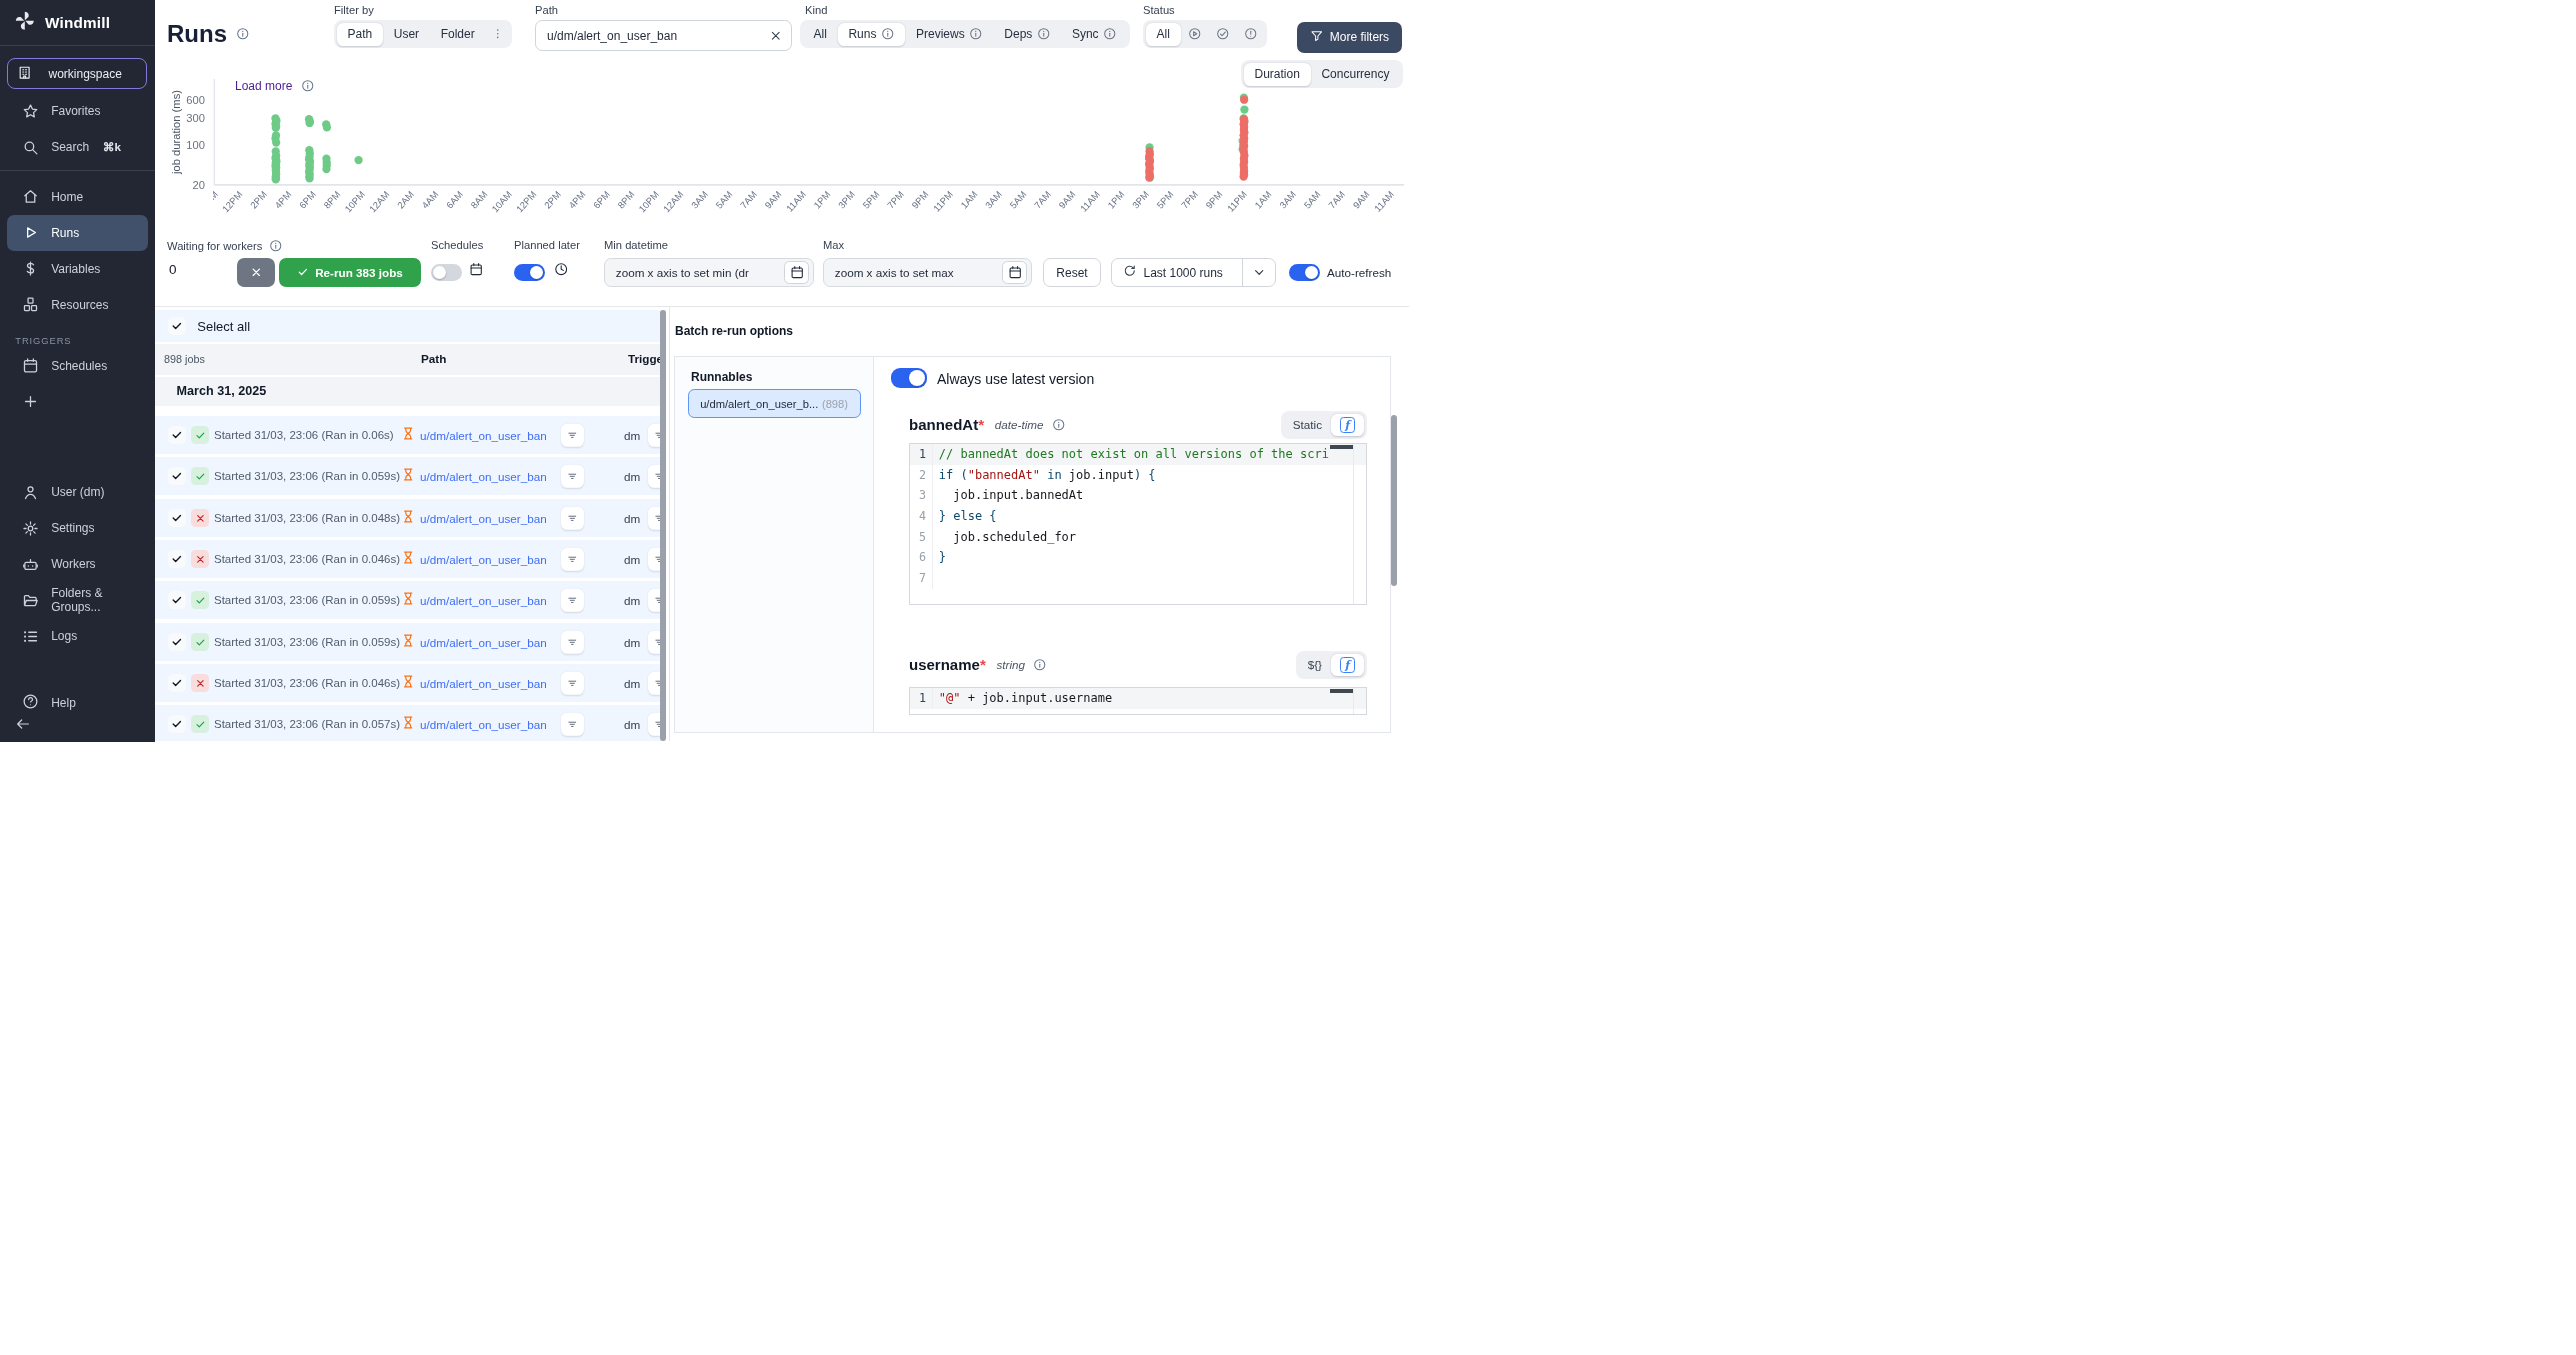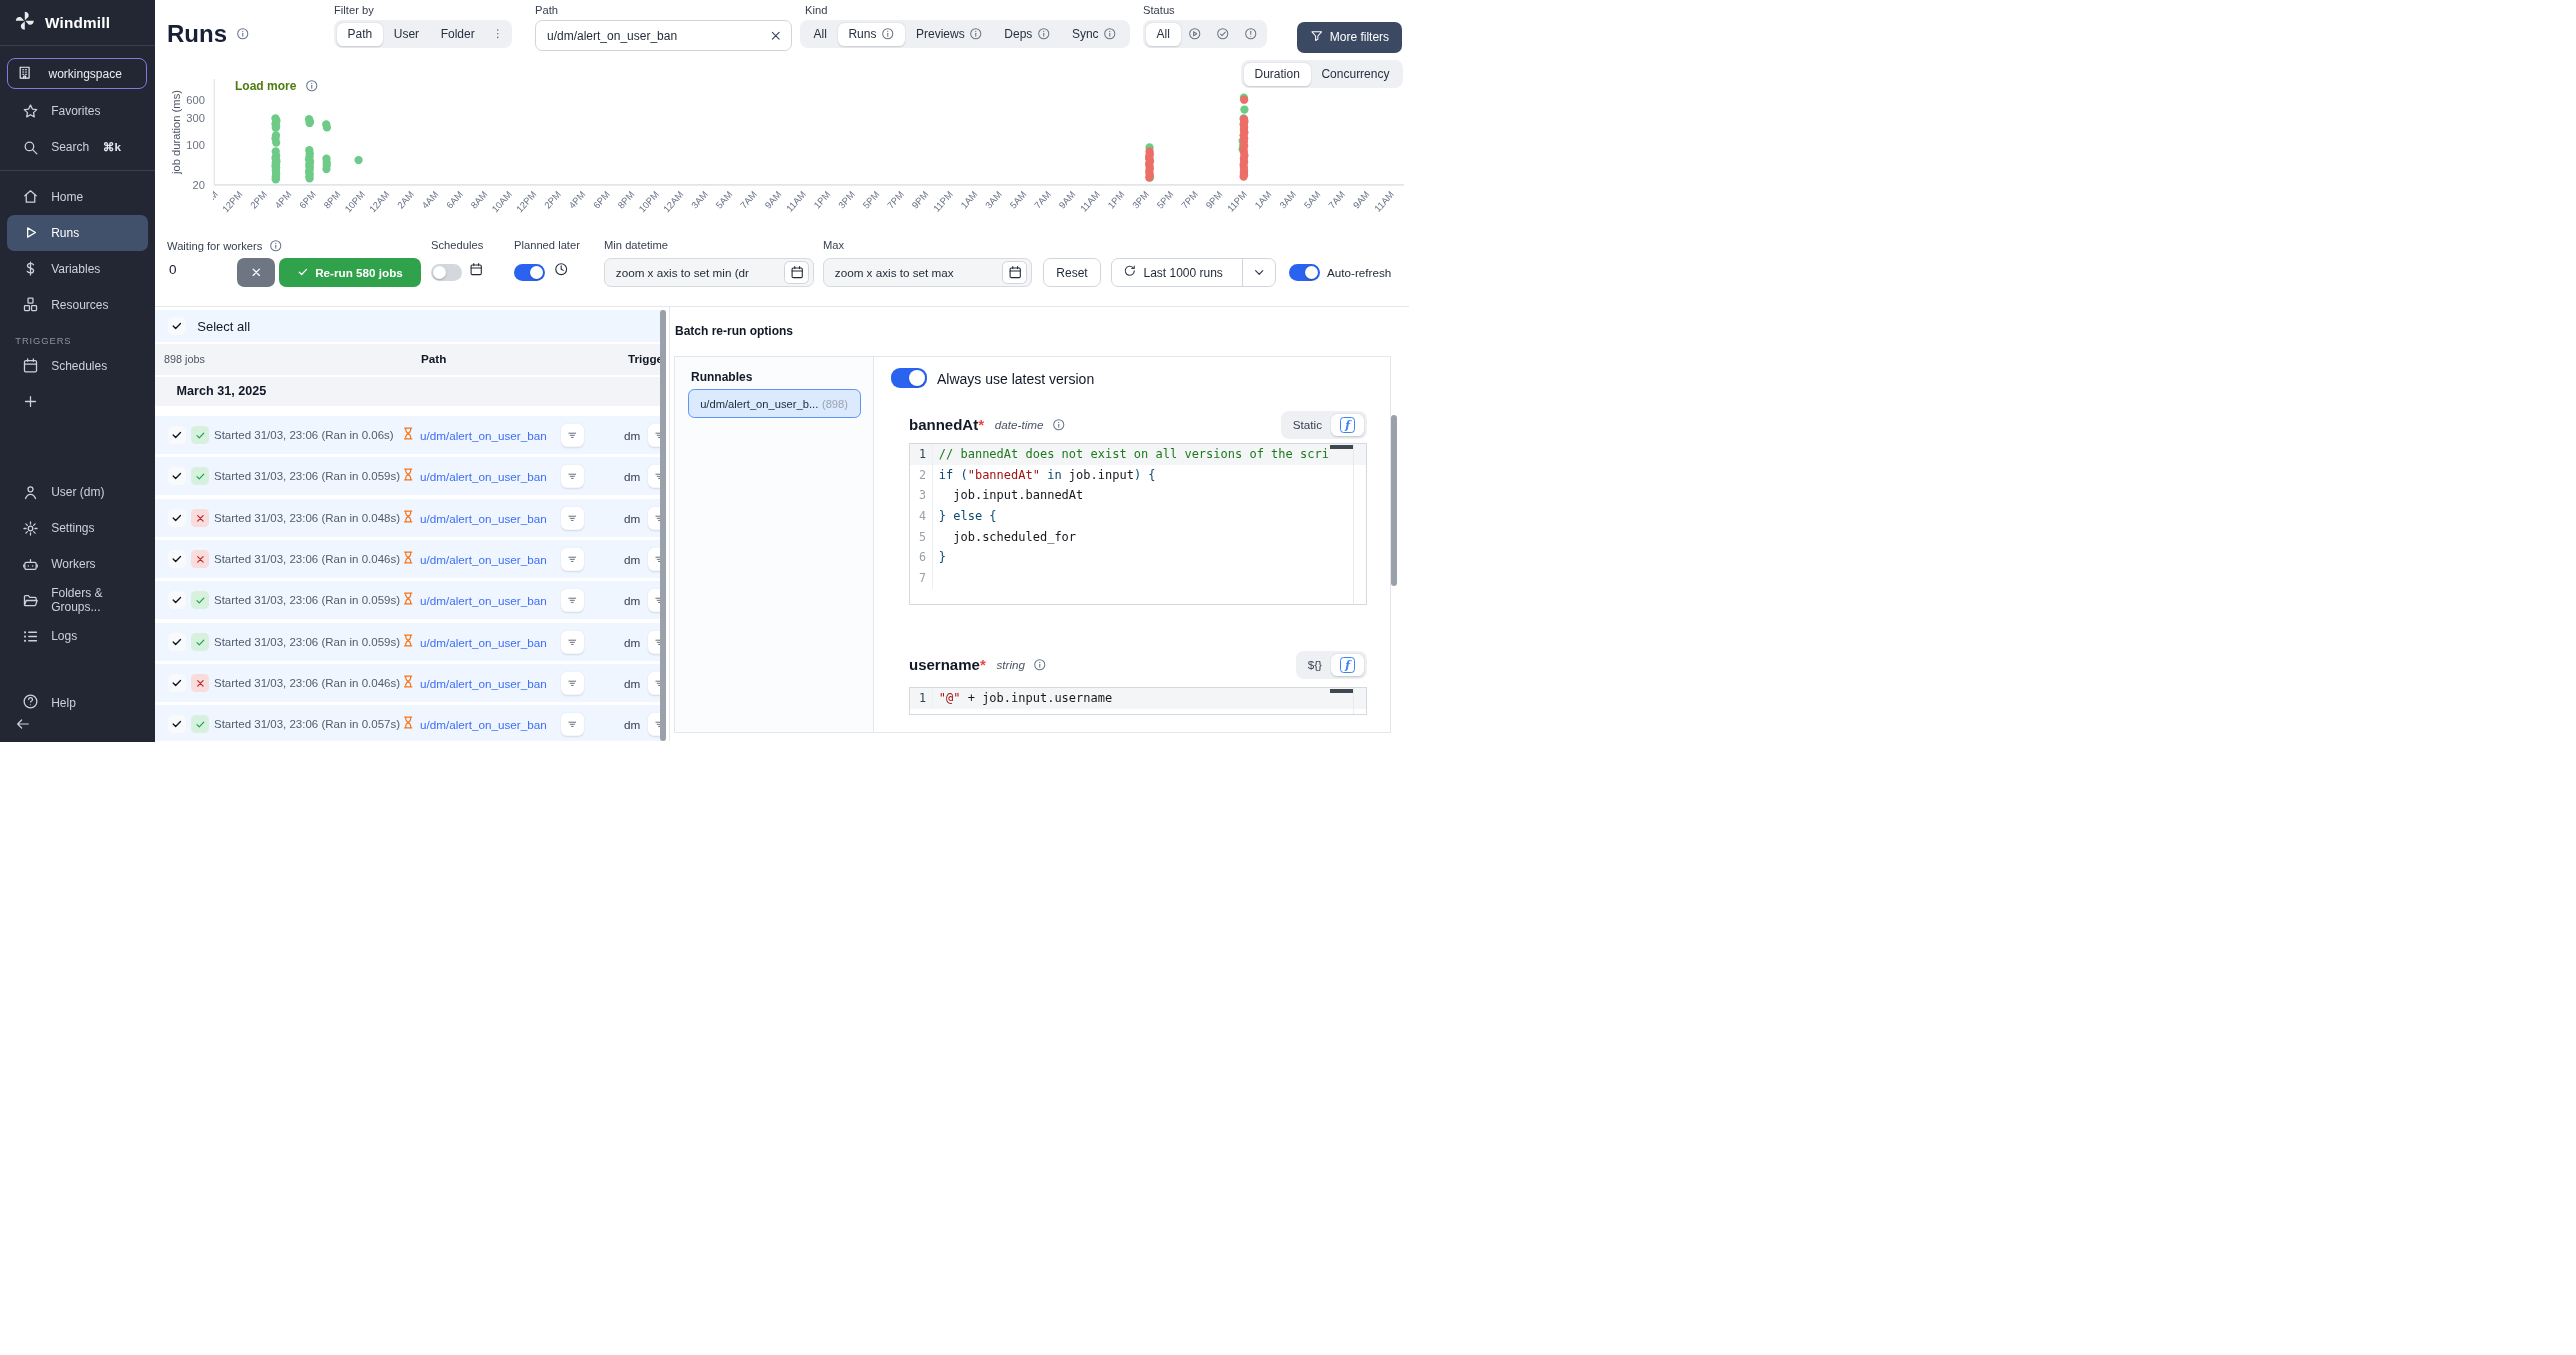--- a/index.html
+++ b/index.html
@@ -398,21 +398,21 @@
   <div class="seg" style="left:1241px;top:60px" id="seg-view">
       <span class="opt sel">
         <span>Duration</span>
       </span>
       <span class="opt">
         <span>Concurrency</span>
       </span>
     </div>
 
   <div style="position:absolute;left:235px;top:79px;display:flex;align-items:center;gap:9px">
-    <span style="font-size:12px;font-weight:bold;color:#4d7c0f">Load more</span>
+    <span style="font-size:12px;font-weight:normal;color:#4c1d95">Load more</span>
     <span class="info-i" id="lm-info">
         <svg width="13.5" height="13.5" viewBox="0 0 24 24" fill="none" stroke="currentColor" stroke-width="1.8" stroke-linecap="round" stroke-linejoin="round">
           <circle cx="12" cy="12" r="9"></circle>
           <path d="M12 11v5.5"></path>
           <circle cx="12" cy="7.8" r="1" fill="currentColor" stroke="none"></circle>
         </svg>
       </span>
   </div>
 
   <div class="ylab">job duration (ms)</div>
@@ -583,21 +583,21 @@
 
   <button class="btn" style="left:237px;top:258px;width:38px;height:29px;background:#6f7683;color:#fff" id="gray-x">
       <svg width="12.6" height="12.6" viewBox="0 0 24 24" fill="none" stroke="currentColor" stroke-width="2.4" stroke-linecap="round" stroke-linejoin="round">
         <path d="M6 6l12 12M18 6L6 18"></path>
       </svg>
     </button>
   <button class="btn" style="left:279px;top:258px;width:142px;height:29px;background:#31a24c;color:#fff;font-weight:bold;font-size:11.7px">
     <span id="rerun-check"><svg width="11.7" height="11.7" viewBox="0 0 24 24" fill="none" stroke="currentColor" stroke-width="2.6" stroke-linecap="round" stroke-linejoin="round">
           <path d="M4.5 12.5l5 5L19.5 7"></path>
         </svg></span>
-    <span>Re-run 580 jobs</span>
+    <span>Re-run 383 jobs</span>
   </button>
 
   <div class="lbl" style="left:431px;top:239px">Schedules</div>
   <div class="toggle off" style="left:431px;top:264px">
       <span class="knob"></span>
     </div>
   <span class="ctl-ic" style="position: absolute; left: 469px; top: 262px; color: rgb(31, 41, 55);" id="sched-cal"><svg width="15.3" height="15.3" viewBox="0 0 24 24" fill="none" stroke="currentColor" stroke-width="1.8" stroke-linecap="round" stroke-linejoin="round">
         <rect x="3.5" y="5" width="17" height="16" rx="2"></rect>
         <path d="M3.5 10h17M8 2.5V6M16 2.5V6"></path>
       </svg></span>

